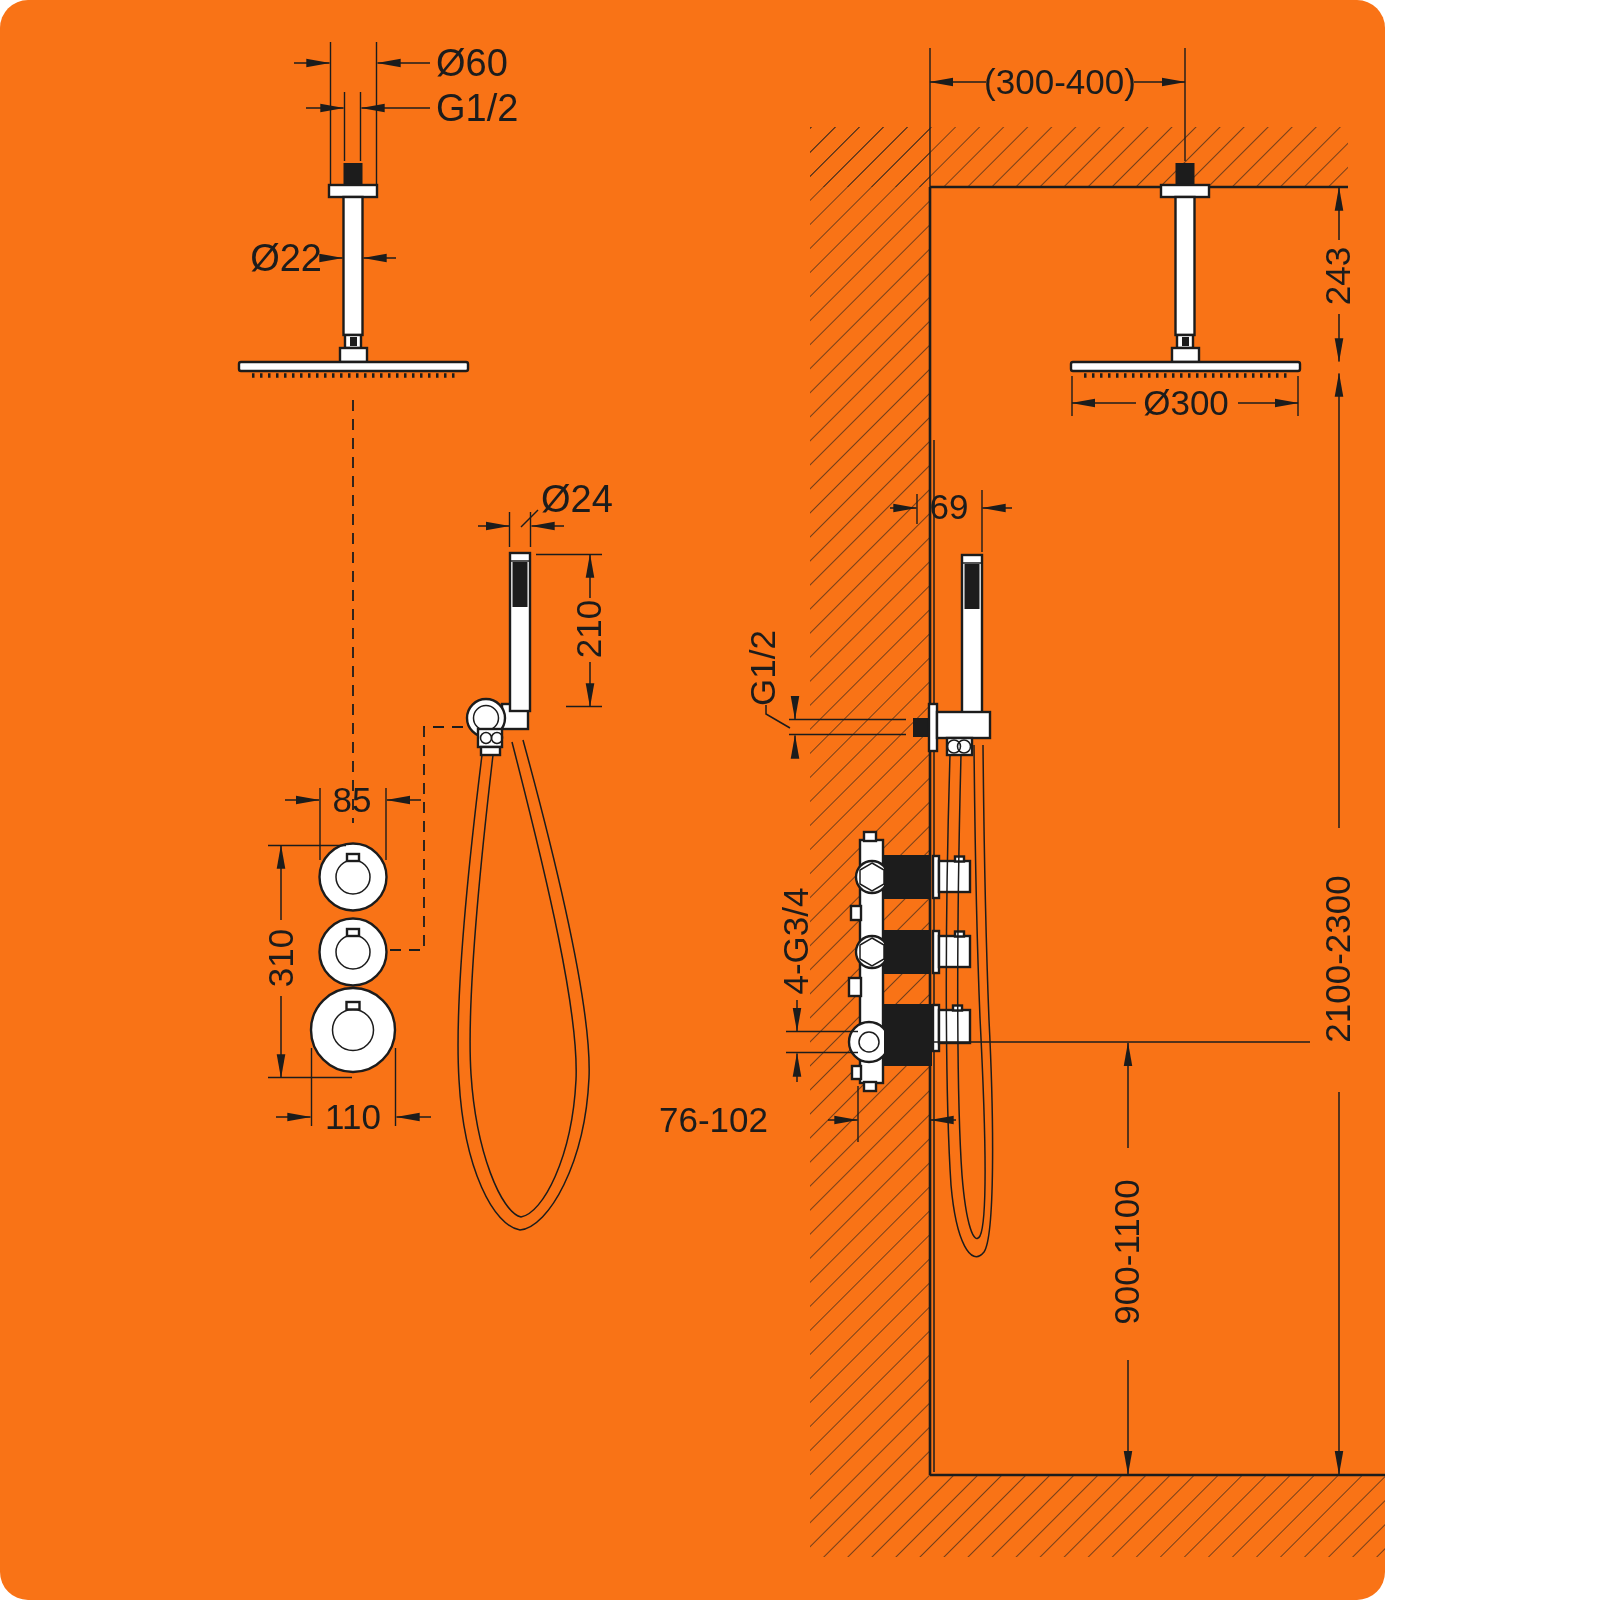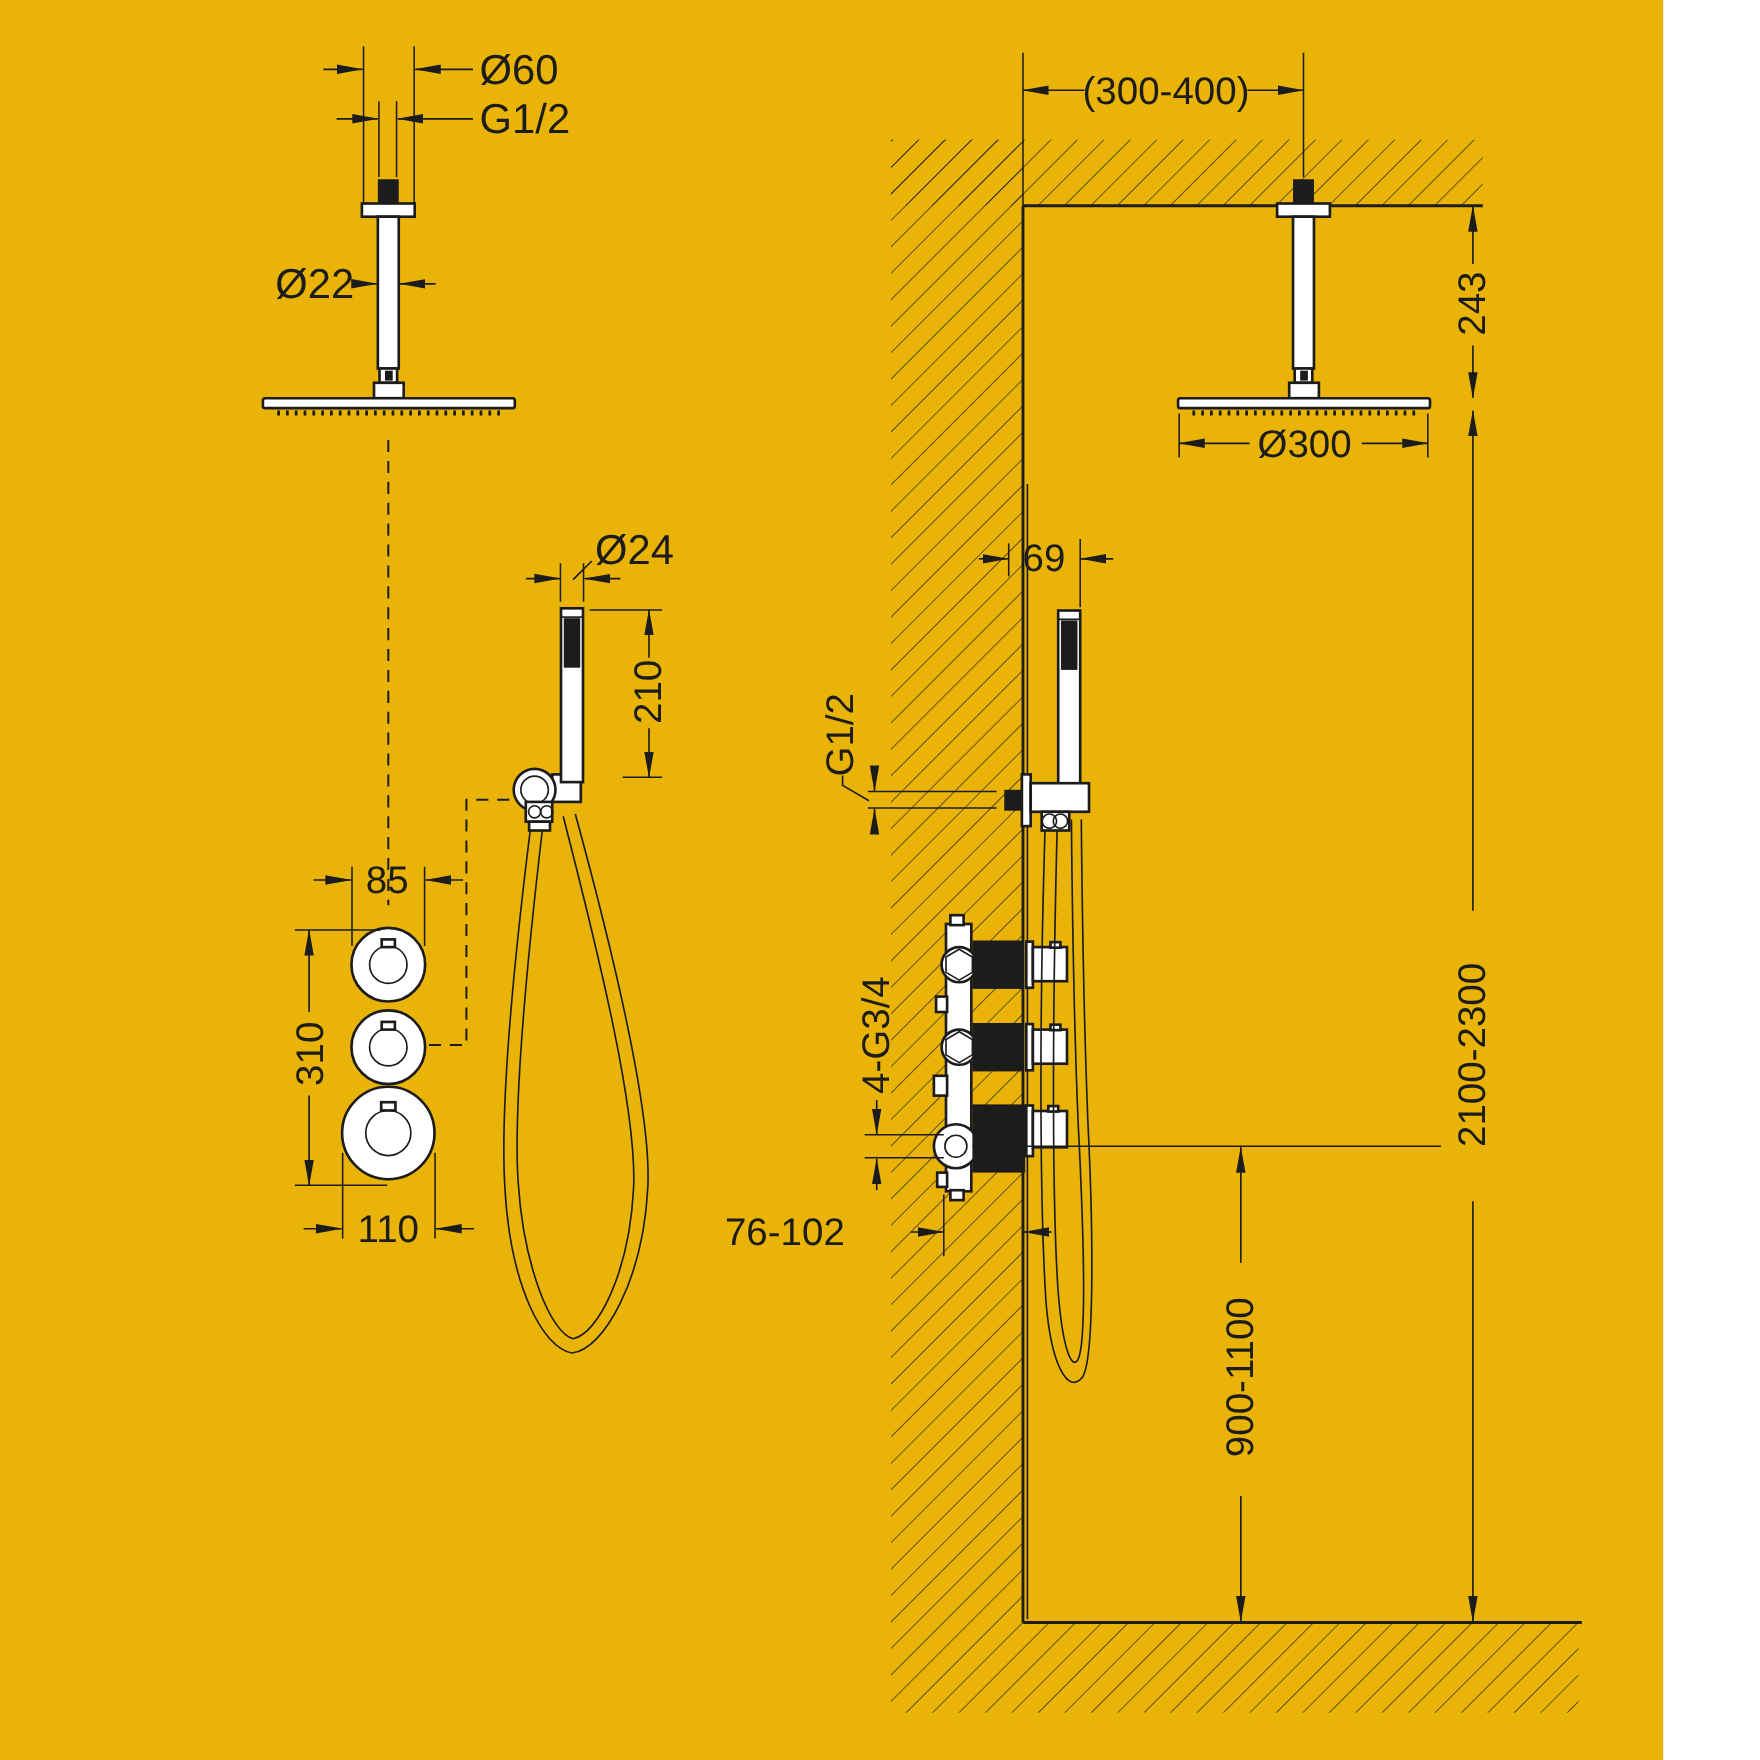--- a/index.html
+++ b/index.html
@@ -1,16 +1,16 @@
 <!DOCTYPE html>
 <html><head>
 <meta charset="utf-8">
 <style>
   html,body{margin:0;padding:0;background:#ffffff;}
-  .sheet{width:1512px;height:1600px;position:relative;background:#eab308;overflow:hidden;}
+  .sheet{width:1385px;height:1600px;position:relative;background:#f97316;overflow:hidden;border-radius:28px;}
   svg{display:block;}
   text{font-family:"Liberation Sans","DejaVu Sans",sans-serif;fill:#1c1c1c;}
   .dim{font-size:35px;}
   .dimL{font-size:38px;}
   .ln{stroke:#1c1c1c;stroke-width:2.6;fill:none;}
   .th{stroke:#1c1c1c;stroke-width:1.5;fill:none;}
   .xt{stroke:#1c1c1c;stroke-width:1.4;fill:none;}
   .wh{fill:#ffffff;stroke:#1c1c1c;stroke-width:2.4;}
   .bk{fill:#1c1c1c;stroke:none;}
   .dash{stroke:#1c1c1c;stroke-width:1.8;fill:none;stroke-dasharray:11 8;}

